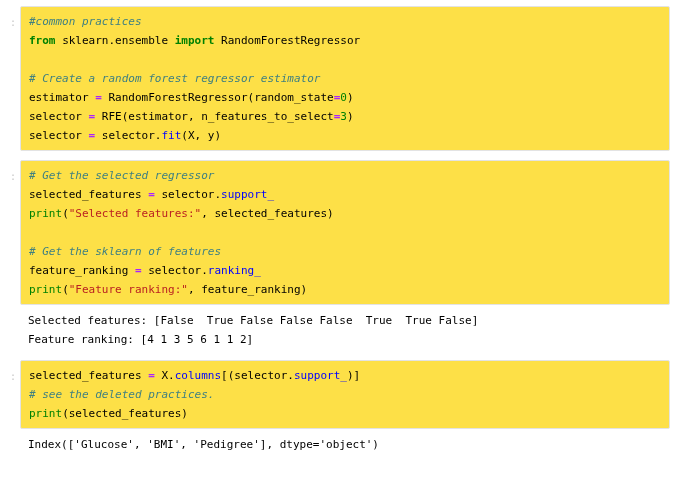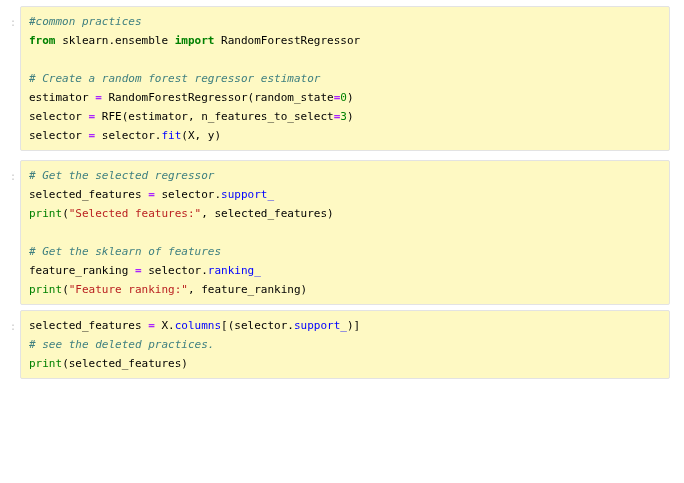--- a/index.html
+++ b/index.html
@@ -38,21 +38,21 @@
     font-size: 10px;
     line-height: 19px;
     color: #c7c7c7;
     box-sizing: border-box;
     user-select: none;
   }
 
   .input-area {
     flex: 1;
     margin-right: 14px;
-    background: #fef9c3;
+    background: #fde047;
     border: 1px solid #e3e3e3;
     border-radius: 2px;
     padding: 5px 4px 5px 8px;
     box-sizing: border-box;
   }
 
   pre.code {
     margin: 0;
     padding: 0;
     font-family: "DejaVu Sans Mono", "Liberation Mono", monospace;
@@ -125,26 +125,39 @@
       <pre class="code"><span class="c"># Get the selected regressor</span>
 <span class="n">selected_features</span> <span class="o">=</span> <span class="n">selector</span><span class="p">.</span><span class="na">support_</span>
 <span class="nb">print</span><span class="p">(</span><span class="s">"Selected features:"</span><span class="p">,</span> <span class="n">selected_features</span><span class="p">)</span>
 
 <span class="c"># Get the sklearn of features</span>
 <span class="n">feature_ranking</span> <span class="o">=</span> <span class="n">selector</span><span class="p">.</span><span class="na">ranking_</span>
 <span class="nb">print</span><span class="p">(</span><span class="s">"Feature ranking:"</span><span class="p">,</span> <span class="n">feature_ranking</span><span class="p">)</span></pre>
     </div>
   </div>
 
+  <div class="output-wrap">
+    <div class="prompt"></div>
+    <div class="output-area">
+      <pre class="output">Selected features: [False  True False False False  True  True False]</pre>
+      <pre class="output">Feature ranking: [4 1 3 5 6 1 1 2]</pre>
+    </div>
+  </div>
 
   <div class="spacer-xs"></div>
 
   <div class="cell-wrap">
     <div class="prompt">:</div>
     <div class="input-area">
       <pre class="code"><span class="n">selected_features</span> <span class="o">=</span> <span class="n">X</span><span class="p">.</span><span class="na">columns</span><span class="p">[(</span><span class="n">selector</span><span class="p">.</span><span class="na">support_</span><span class="p">)]</span>
 <span class="c"># see the deleted practices.</span>
 <span class="nb">print</span><span class="p">(</span><span class="n">selected_features</span><span class="p">)</span></pre>
     </div>
   </div>
 
+  <div class="output-wrap">
+    <div class="prompt"></div>
+    <div class="output-area">
+      <pre class="output">Index(['Glucose', 'BMI', 'Pedigree'], dtype='object')</pre>
+    </div>
+  </div>
 
 </div>
 
 </body></html>

